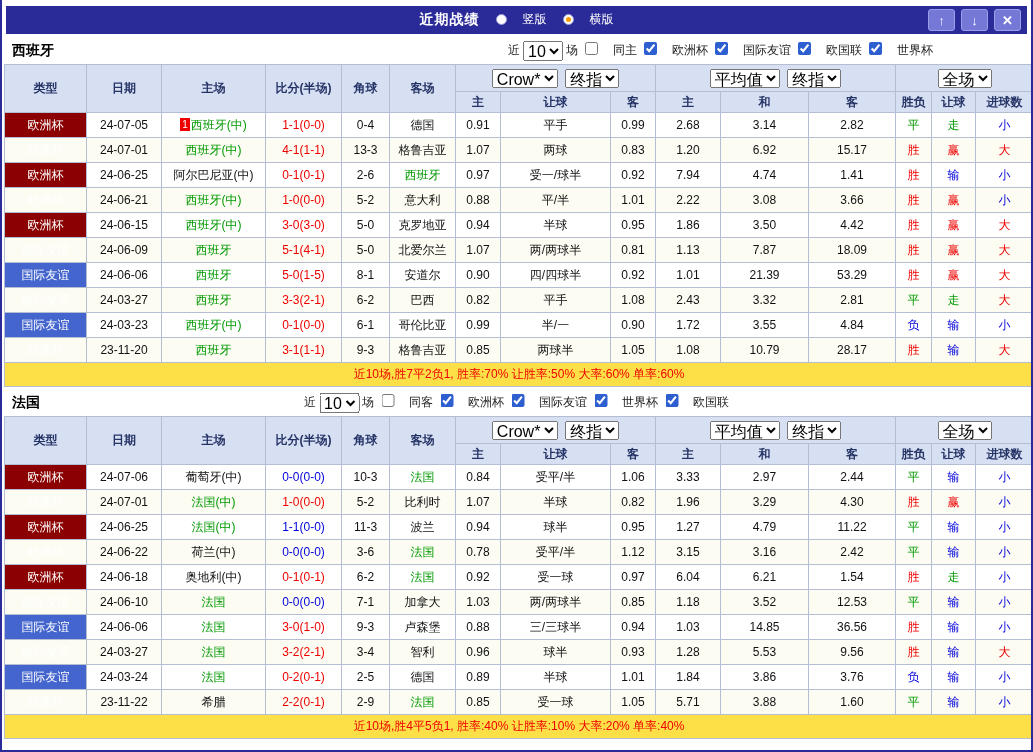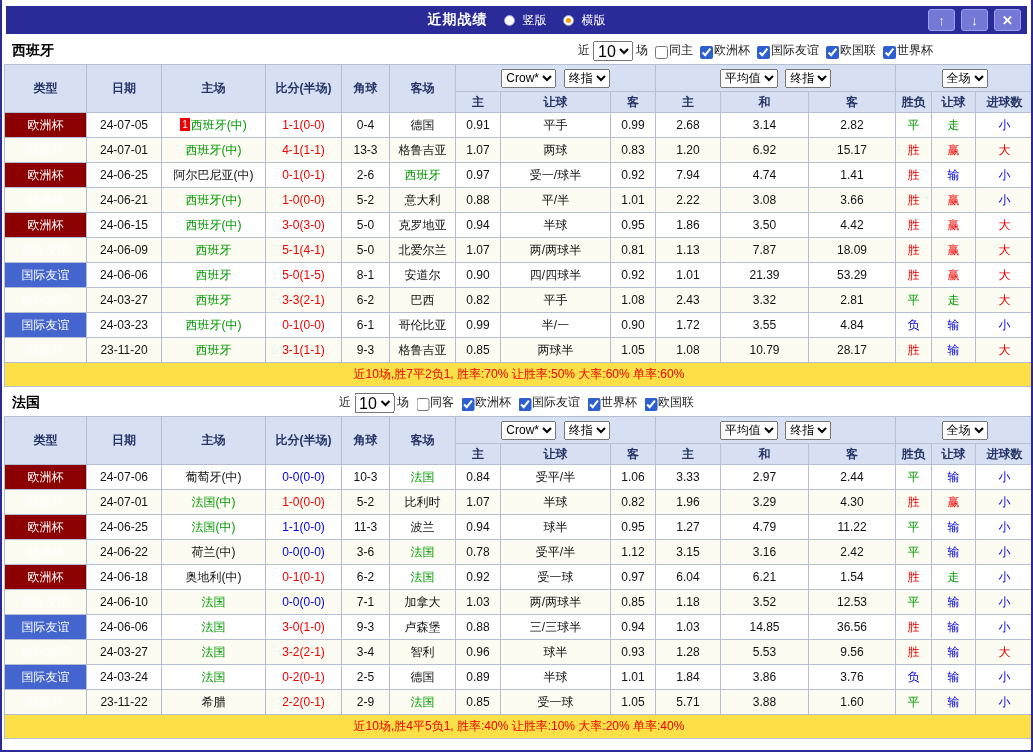--- a/index.html
+++ b/index.html
@@ -2,46 +2,46 @@
 <html style="--c-navy: #2a2a99; --c-red: #ee0000; --c-green: #009900; --c-blue: #0000dd; --c-euro: #8b0000; --c-friendly: #4365cd; --c-header_bg: #d7dff2; --c-border: #b4bdd2; --c-btn: #7678d8; --c-btn_border: #9d9ee8; --c-radio_on: #ff9c00; --c-check: #2e5fd0;"><head>
 <meta charset="utf-8">
 <style>
   *{margin:0;padding:0;box-sizing:border-box}
   html,body{background:#fff}
   body{width:1033px;height:752px;font-family:"Liberation Sans","DejaVu Sans",sans-serif;overflow:hidden}
   .page{width:1033px;height:752px;border:2px solid var(--c-navy,#2a2a99);border-top:none;padding-top:6px;background:#fff;overflow:hidden}
 
   
   .titlebar{height:28px;margin:0 4px;background:var(--c-navy,#2a2a99);position:relative;display:flex;align-items:center;justify-content:center;color:#fff}
-  .title-center{display:flex;align-items:flex-end;gap:16px}
+  .title-center{display:flex;align-items:flex-start;gap:16px}
   .title{font-size:14px;font-weight:bold;letter-spacing:1px}
-  .radio{display:flex;align-items:center;gap:8px;font-size:12px;cursor:pointer}
+  .radio{display:flex;align-items:center;gap:16px;font-size:12px;cursor:pointer}
   .rdot{width:11px;height:11px;border-radius:50%;background:#fff;border:1px solid #9a9ad8;display:inline-block;position:relative}
   .rdot.on::after{content:"";position:absolute;left:2px;top:2px;right:2px;bottom:2px;border-radius:50%;background:var(--c-radio_on,#ff9c00)}
   .tb-buttons{position:absolute;right:6px;top:3px;display:flex;gap:6px}
   .tbtn{width:27px;height:22px;background:var(--c-btn,#7678d8);border:1px solid var(--c-btn_border,#9d9ee8);border-radius:3px;color:#fff;font-size:13px;font-weight:bold;cursor:pointer;line-height:1;padding:0}
 
   
   #sections{margin-top:3px}
   .section{margin-top:2px}
   .section-head{height:27px;position:relative;display:flex;align-items:center;padding:0 10px;font-size:12px;color:#222}
   .team-name{font-weight:bold;font-size:14px;color:#000}
   .filters{position:absolute;top:0;height:27px;display:flex;align-items:center;gap:3px;font-size:12px;white-space:nowrap}
   #sections .section:nth-child(1) .filters{right:98px}
   #sections .section:nth-child(2) .filters{left:50%;transform:translateX(-50%)}
   .filters select{font-size:16px;height:20px}
-  .chk{display:flex;align-items:flex-end;gap:1px;margin-left:4px;cursor:pointer}
+  .chk{display:flex;align-items:flex-start;gap:15px;margin-left:4px;cursor:pointer}
   .chk input{width:13px;height:13px;accent-color:var(--c-check,#2e5fd0);margin:0}
 
   
   .grid{width:1029px;margin:0 2px;border-collapse:collapse;table-layout:fixed;font-size:12px}
   .grid th,.grid td{border:1px solid var(--c-border,#b4bdd2);text-align:center;white-space:nowrap;overflow:hidden;padding:0}
   .grid thead th{background:var(--c-header_bg,#d7dff2);color:#243366;font-weight:bold;height:27px}
   .grid thead tr.h2 th{height:21px}
-  .th-sel select{height:19px;font-size:12px;margin:0 2px;max-width:78px;vertical-align:middle}
+  .th-sel select{height:19px;font-size:16px;margin:0 2px;max-width:78px;vertical-align:middle}
   .grid tbody td{height:25px;color:#111}
   .grid tbody tr.alt td{background:#fcfcf2}
   .grid tbody td.bg-euro{background:var(--c-euro,#8b0000);color:#fff}
   .grid tbody td.bg-friendly{background:var(--c-friendly,#4365cd);color:#fff}
   .t-red{color:var(--c-red,#ee0000)}
   .t-green{color:var(--c-green,#009900)}
   .t-blue{color:var(--c-blue,#0000dd)}
   .badge{display:inline-block;background:var(--c-red,#ee0000);color:#fff;font-size:10px;line-height:13px;padding:0 2px;margin-right:1px;vertical-align:1px}
   .badge:empty{display:none}
   .summary{color:var(--c-red,#ee0000);height:24px;white-space:pre;background:#fde047}

